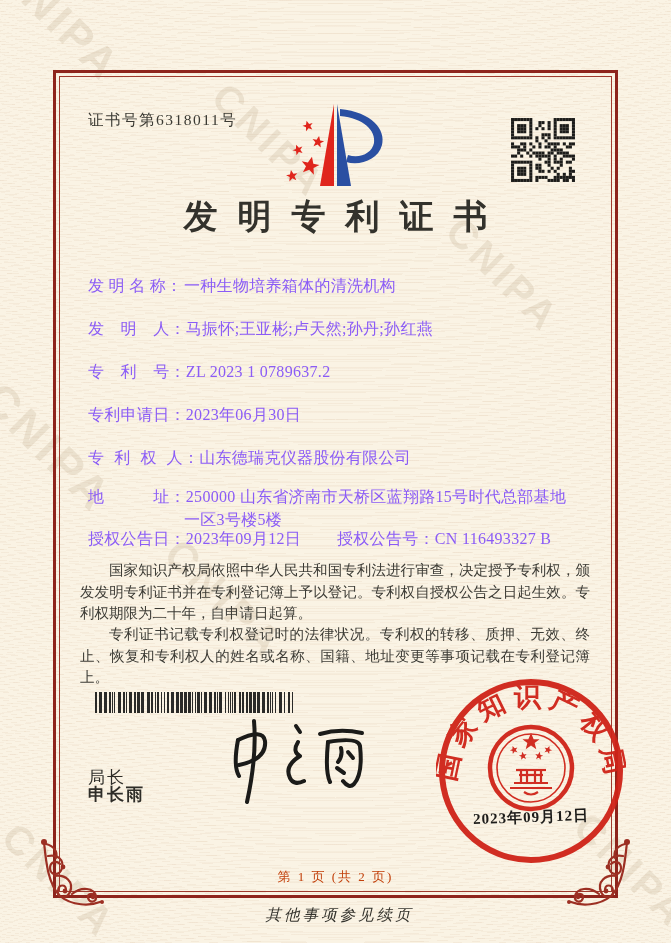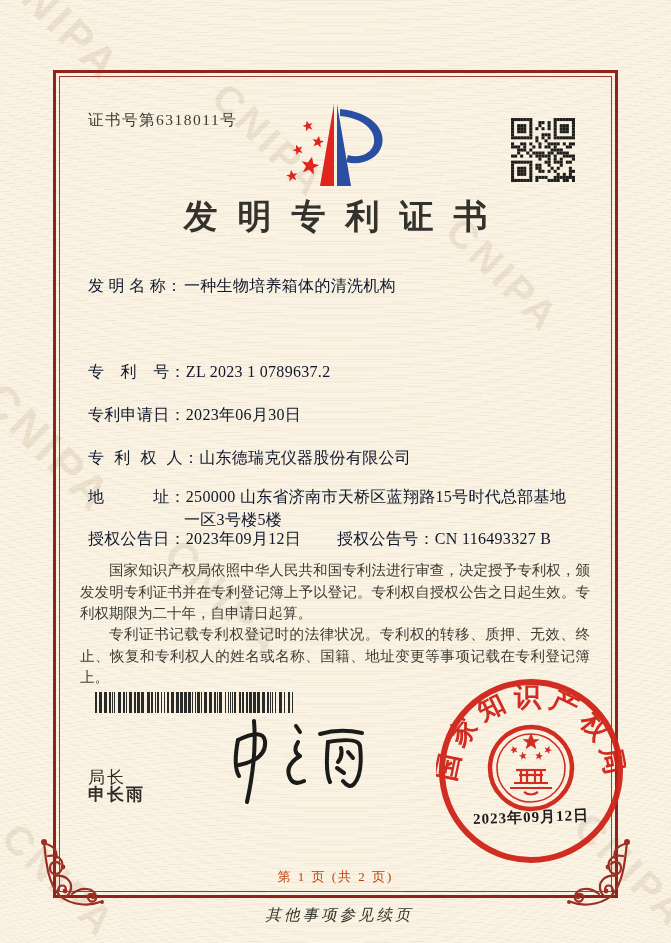--- a/index.html
+++ b/index.html
@@ -36,21 +36,21 @@
   .cert-no { position:absolute; left:88px; top:110px; font-size:15.5px;
              letter-spacing:1.5px; color:#3b3a33; }
 
   .logo { position:absolute; left:268px; top:100px; width:134px; height:92px; }
   .qr   { position:absolute; left:509px; top:116px; width:68px; height:68px; }
 
   .title { position:absolute; left:0; right:0; top:194px; text-align:center;
            font-size:34px; font-weight:700; color:#33322c;
            letter-spacing:20px; margin-left:20px; }
 
-  .row { position:absolute; left:88px; font-size:16px; color:#0f172a;
+  .row { position:absolute; left:88px; font-size:16px; color:#8b5cf6;
          white-space:nowrap; letter-spacing:.3px; }
   .row .lab { display:inline-block; min-width:96px; }
   .row .pair2 { position:absolute; left:249px; }
 
   .para { position:absolute; left:80px; width:510px; font-size:14.5px;
           line-height:21.5px; color:#3c3b35; text-align:justify;
           text-indent:2em; }
 
   .barcode { position:absolute; left:95px; top:692px; width:202px; height:21px; }
 
@@ -361,20 +361,23 @@
       <rect x="53" y="62" width="3" height="3" fill="#1c1c1a"></rect>
       <rect x="56" y="62" width="3" height="3" fill="#1c1c1a"></rect>
       <rect x="62" y="62" width="3" height="3" fill="#1c1c1a"></rect>
     </svg>
 
   <div class="title">发明专利证书</div>
 
   <div class="row" style="top:276px;">
     <span class="lab">发 明 名 称：</span><span>一种生物培养箱体的清洗机构</span>
   </div>
+  <div class="row" style="top:319px;">
+    <span class="lab">发　明　人：</span><span>马振怀;王亚彬;卢天然;孙丹;孙红燕</span>
+  </div>
   <div class="row" style="top:362px;">
     <span class="lab">专　利　号：</span><span>ZL 2023 1 0789637.2</span>
   </div>
   <div class="row" style="top:405px;">
     <span class="lab">专利申请日：</span><span>2023年06月30日</span>
   </div>
   <div class="row" style="top:448px;font-family:Liberation Mono, monospace;">
     <span class="lab">专 利 权 人：</span><span>山东德瑞克仪器股份有限公司</span>
   </div>
   <div class="row" style="top:487px;">

